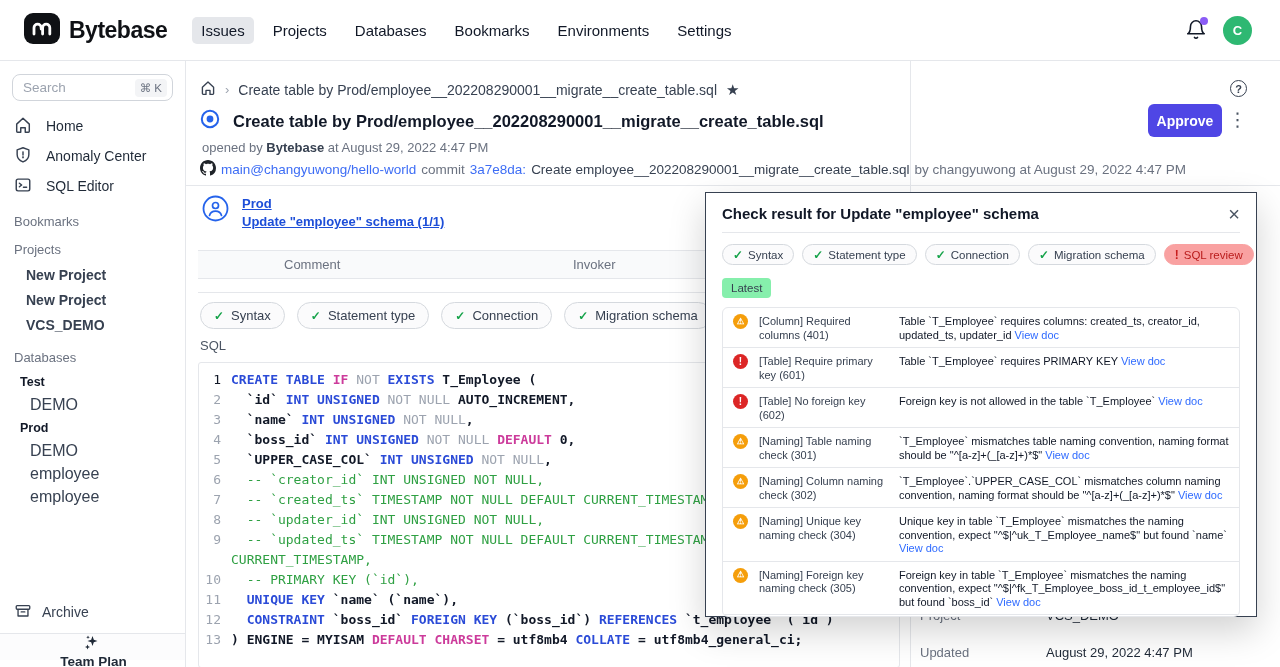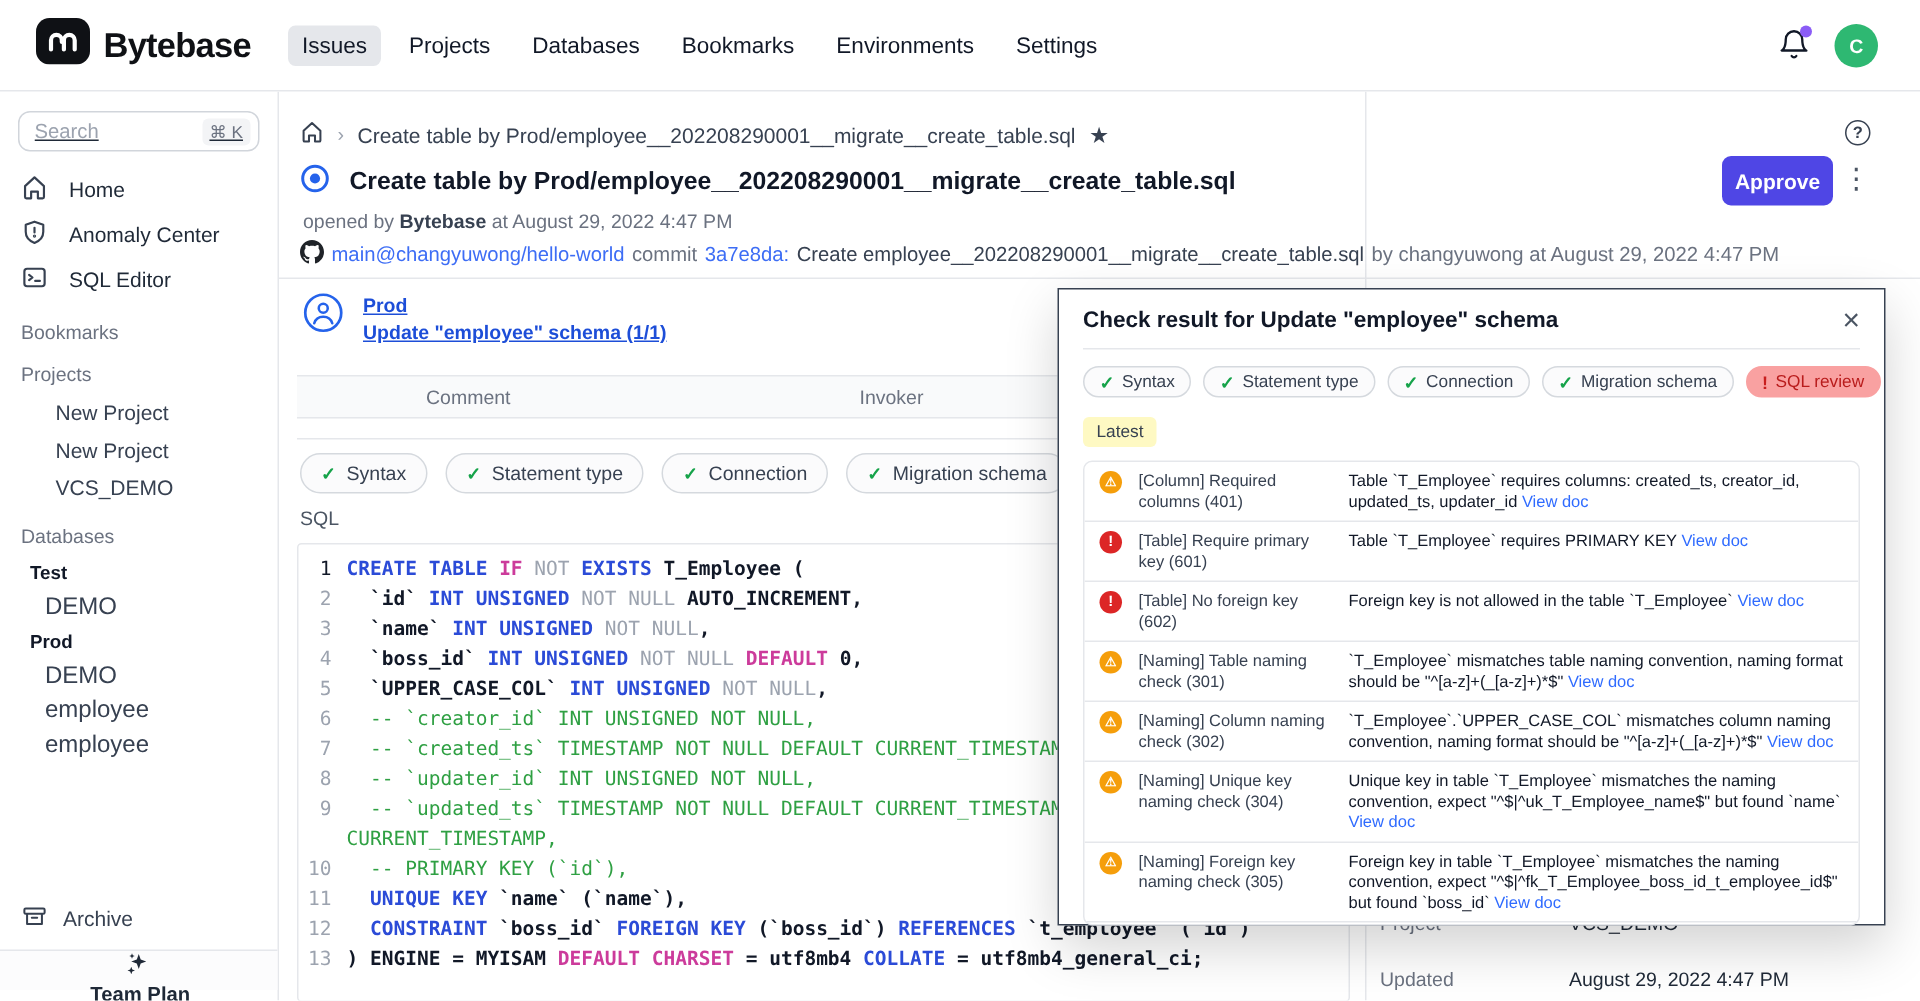--- a/index.html
+++ b/index.html
@@ -13,28 +13,28 @@
   .mainnav { display:flex; align-items:center; margin-left:25px; gap:10px; }
   .nav-item { font-size:15px; color:#111827; padding:5px 9px; border-radius:5px; cursor:pointer; }
   .nav-item.active { background:#e5e7eb; font-weight:400; }
   .top-right { margin-left:auto; display:flex; align-items:center; gap:16px; margin-right:28px; }
   .bell-wrap { position:relative; width:22px; height:22px; }
   .bell-dot { position:absolute; top:-2px; right:-1px; width:8px; height:8px; border-radius:50%; background:#8b5cf6; }
   .avatar { width:29px; height:29px; border-radius:50%; background:#2eb872; color:#fff; font-size:13px; font-weight:700; display:flex; align-items:center; justify-content:center; }
 
   
   .sidebar { position:absolute; top:61px; left:0; width:186px; bottom:0; border-right:1px solid #e5e7eb; background:#fff; }
-  .searchbox { margin:13px 12px 10px 12px; height:27px; border:1px solid #d1d5db; border-radius:8px; display:flex; align-items:center; padding:0 5px 0 10px;text-decoration:underline; }
+  .searchbox { margin:13px 12px 10px 12px; height:27px; border:1px solid #d1d5db; border-radius:8px; display:flex; align-items:center; padding:0 5px 0 10px; }
   .searchbox input { border:none; outline:none; width:90px; font-size:13.5px; color:#374151; font-family:"Liberation Sans",sans-serif; }
   .searchbox input::placeholder { color:#9ca3af; }
   .kbd { margin-left:auto; background:#f3f4f6; border-radius:4px; padding:2px 5px; font-size:11.5px; color:#6b7280; white-space:nowrap; }
   .snav-item { height:30px; display:flex; align-items:center; gap:14px; padding-left:14px; font-size:14px; color:#1f2937; cursor:pointer; }
   .snav-item svg { color:#374151; }
   .sec-label { margin:13px 0 5px 14px; font-size:13px; color:#6b7280; }
-  .proj-item { height:25px; display:flex; align-items:center; padding-left:37px; font-size:14px; color:#374151; cursor:pointer; }
+  .proj-item { height:25px; display:flex; align-items:center; padding-left:26px; font-size:14px; color:#374151; cursor:pointer;font-weight:bold; }
   .env-label { height:23px; display:flex; align-items:center; padding-left:20px; font-size:12.5px; font-weight:700; color:#111827; }
   .db-item { height:23px; display:flex; align-items:center; padding-left:30px; font-size:16px; color:#374151; cursor:pointer; }
   .archive-row { position:absolute; bottom:40px; left:0; right:0; height:30px; display:flex; align-items:center; gap:10px; padding-left:14px; font-size:14px; color:#374151; cursor:pointer; }
   .planbar { position:absolute; bottom:7px; left:0; right:0; height:27px; border-top:1px solid #e5e7eb; background:#fcfcfd; display:flex; align-items:center; padding:0 10px 0 8px; cursor:pointer;flex-direction:column; }
   .planbar .plan-label { font-size:13.5px; font-weight:600; color:#1f2937; margin-left:4px; }
   .planbar .version { margin-left:auto; font-size:12.5px; color:#9ca3af; }
 
   
   .main { position:absolute; left:186px; top:61px; right:0; bottom:0; background:#fff; }
   .breadcrumb { position:absolute; top:19px; left:14px; display:flex; align-items:center; gap:9px; font-size:14px; color:#374151; }
@@ -82,21 +82,21 @@
   .side-field .fv { position:absolute; left:126px; color:#1f2937; white-space:nowrap; }
 
   
   .modal { position:absolute; left:705px; top:192px; width:552px; height:425px; background:#fff; border:1px solid #374151; box-shadow:0 14px 34px rgba(0,0,0,.18); z-index:10; }
   .modal-header { display:flex; align-items:center; padding:12px 16px 10px 16px; }
   .modal-title { font-size:15px; font-weight:600; color:#111827; }
   .modal-close { margin-left:auto; font-size:20px; color:#4b5563; line-height:16px; cursor:pointer; }
   .modal-hr { margin:0 16px; border-top:1px solid #e5e7eb; }
   .badges-modal { margin:11px 16px 0 16px; gap:8px; }
   .badges-modal .badge { height:21px; padding:0 10px; font-size:11.5px; gap:5px; border-radius:11px; }
-  .latest-btn { display:inline-block; margin:13px 0 0 16px; background:#fef9c3; color:#374151; border:none; border-radius:4px; padding:4px 9px; font-size:11.5px; font-family:"Liberation Sans",sans-serif; cursor:pointer; }
+  .latest-btn { display:inline-block; margin:13px 0 0 16px; background:#86efac; color:#374151; border:none; border-radius:4px; padding:4px 9px; font-size:11.5px; font-family:"Liberation Sans",sans-serif; cursor:pointer; }
   .check-list { margin:9px 16px 0 16px; border:1px solid #e5e7eb; border-radius:6px; height:310px; overflow:hidden; }
   .check-row { display:grid; grid-template-columns:26px 140px 1fr; padding:5px 10px 5px 10px; border-bottom:1px solid #e5e7eb; font-size:11px; line-height:13.5px; align-items:start; }
   .check-row:last-child { border-bottom:none; }
   .sev { width:15px; height:15px; border-radius:50%; color:#fff; font-size:8.5px; font-weight:700; display:flex; align-items:center; justify-content:center; margin-top:1px; }
   .sev.warn { background:#f59e0b; }
   .sev.error { background:#dc2626; font-size:10px; }
   .check-name { color:#374151; padding-right:10px; padding-top:2px; }
   .check-desc { color:#111827; padding-top:2px; }
   .viewdoc { color:#2f6bff; cursor:pointer; }
 </style>

